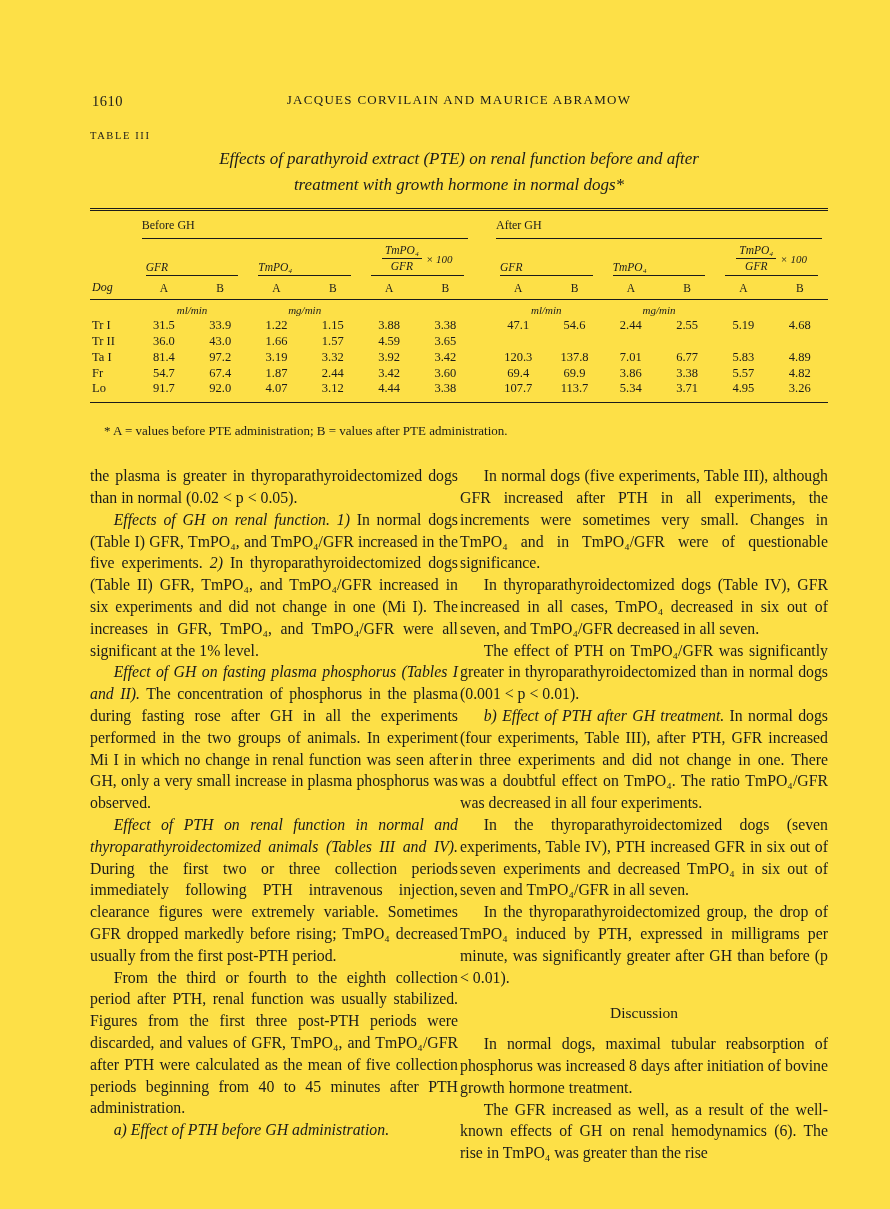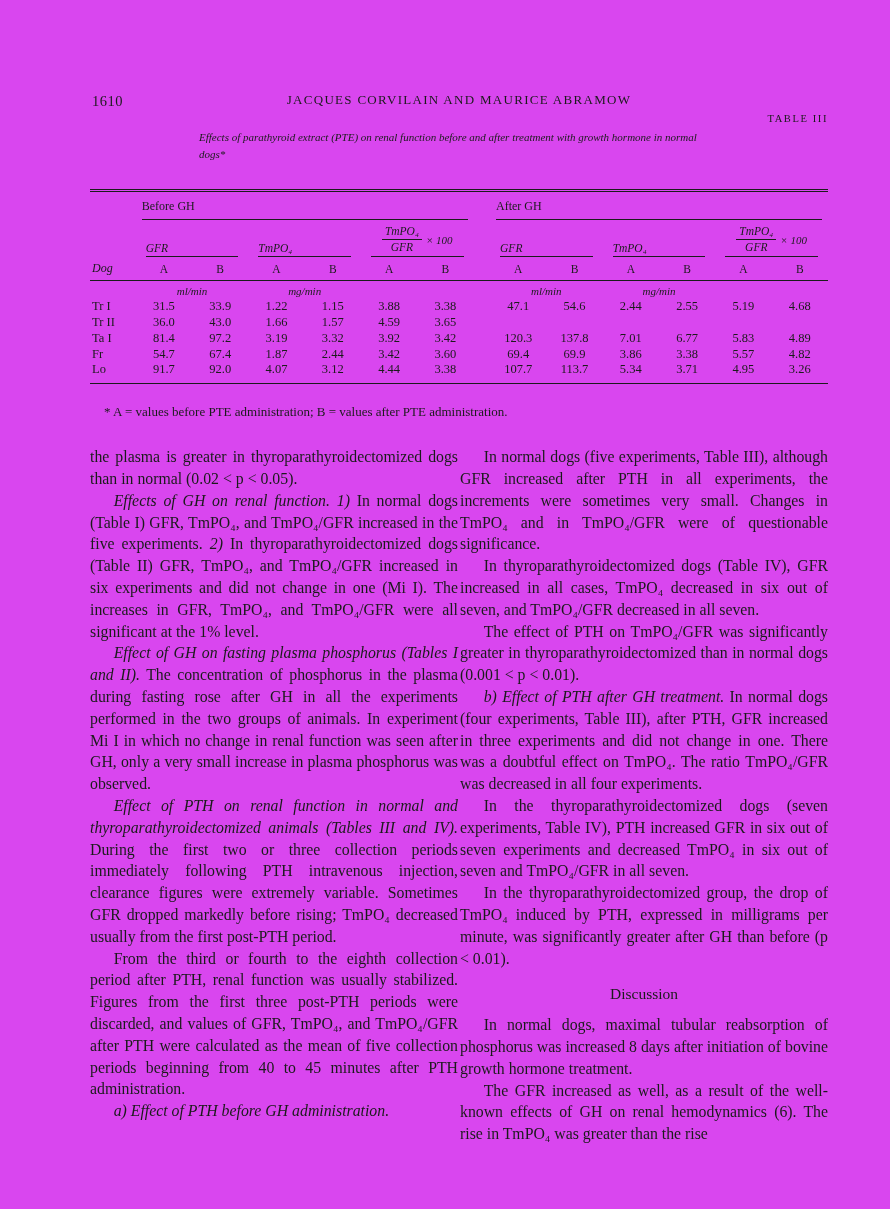--- a/index.html
+++ b/index.html
@@ -1,46 +1,46 @@
 <!DOCTYPE html>
 <html><head>
 <meta charset="utf-8">
 <style>
   html, body { margin: 0; padding: 0; background: #e8e8e6; }
   .page {
     position: relative;
     width: 890px;
     height: 1209px;
     margin: 0 auto;
-    background: #d946ef;
+    background: #fde047;
     color: #1b1b1b;
     font-family: "Liberation Serif", "DejaVu Serif", serif;
     box-sizing: border-box;
     padding: 92px 62px 0 90px;
     overflow: hidden;
   }
   
   .page-header { position: relative; height: 18px; }
   .page-number {
     position: absolute; left: 2px; top: 1px;
     font-size: 14.5px; letter-spacing: 0.5px;
   }
   .running-head {
     display: block; text-align: center;
     font-size: 13px; letter-spacing: 1.3px;
   }
   
   .table-label {
-    margin-top: 3px; text-align: right;
+    margin-top: 20px; text-align: left;
     font-size: 10.5px; letter-spacing: 1.6px;
   }
   .table-caption {
-    font-style: italic; text-align: left;
-    font-size: 11px; line-height: 1.5;
-    max-width: 520px; margin: 5px auto 27px;
+    font-style: italic; text-align: center;
+    font-size: 17px; line-height: 1.5;
+    max-width: 520px; margin: 5px auto 11px;
   }
   .table-wrap { border-top: 3px double #1b1b1b; }
   table.data-table {
     width: 100%; border-collapse: collapse;
     border-bottom: 1px solid #1b1b1b;
     table-layout: fixed;
   }
   .data-table th { font-weight: normal; }
   .grp-row th { padding-top: 7px; vertical-align: bottom; }
   .sub-row th { vertical-align: bottom; padding-top: 4px; }

